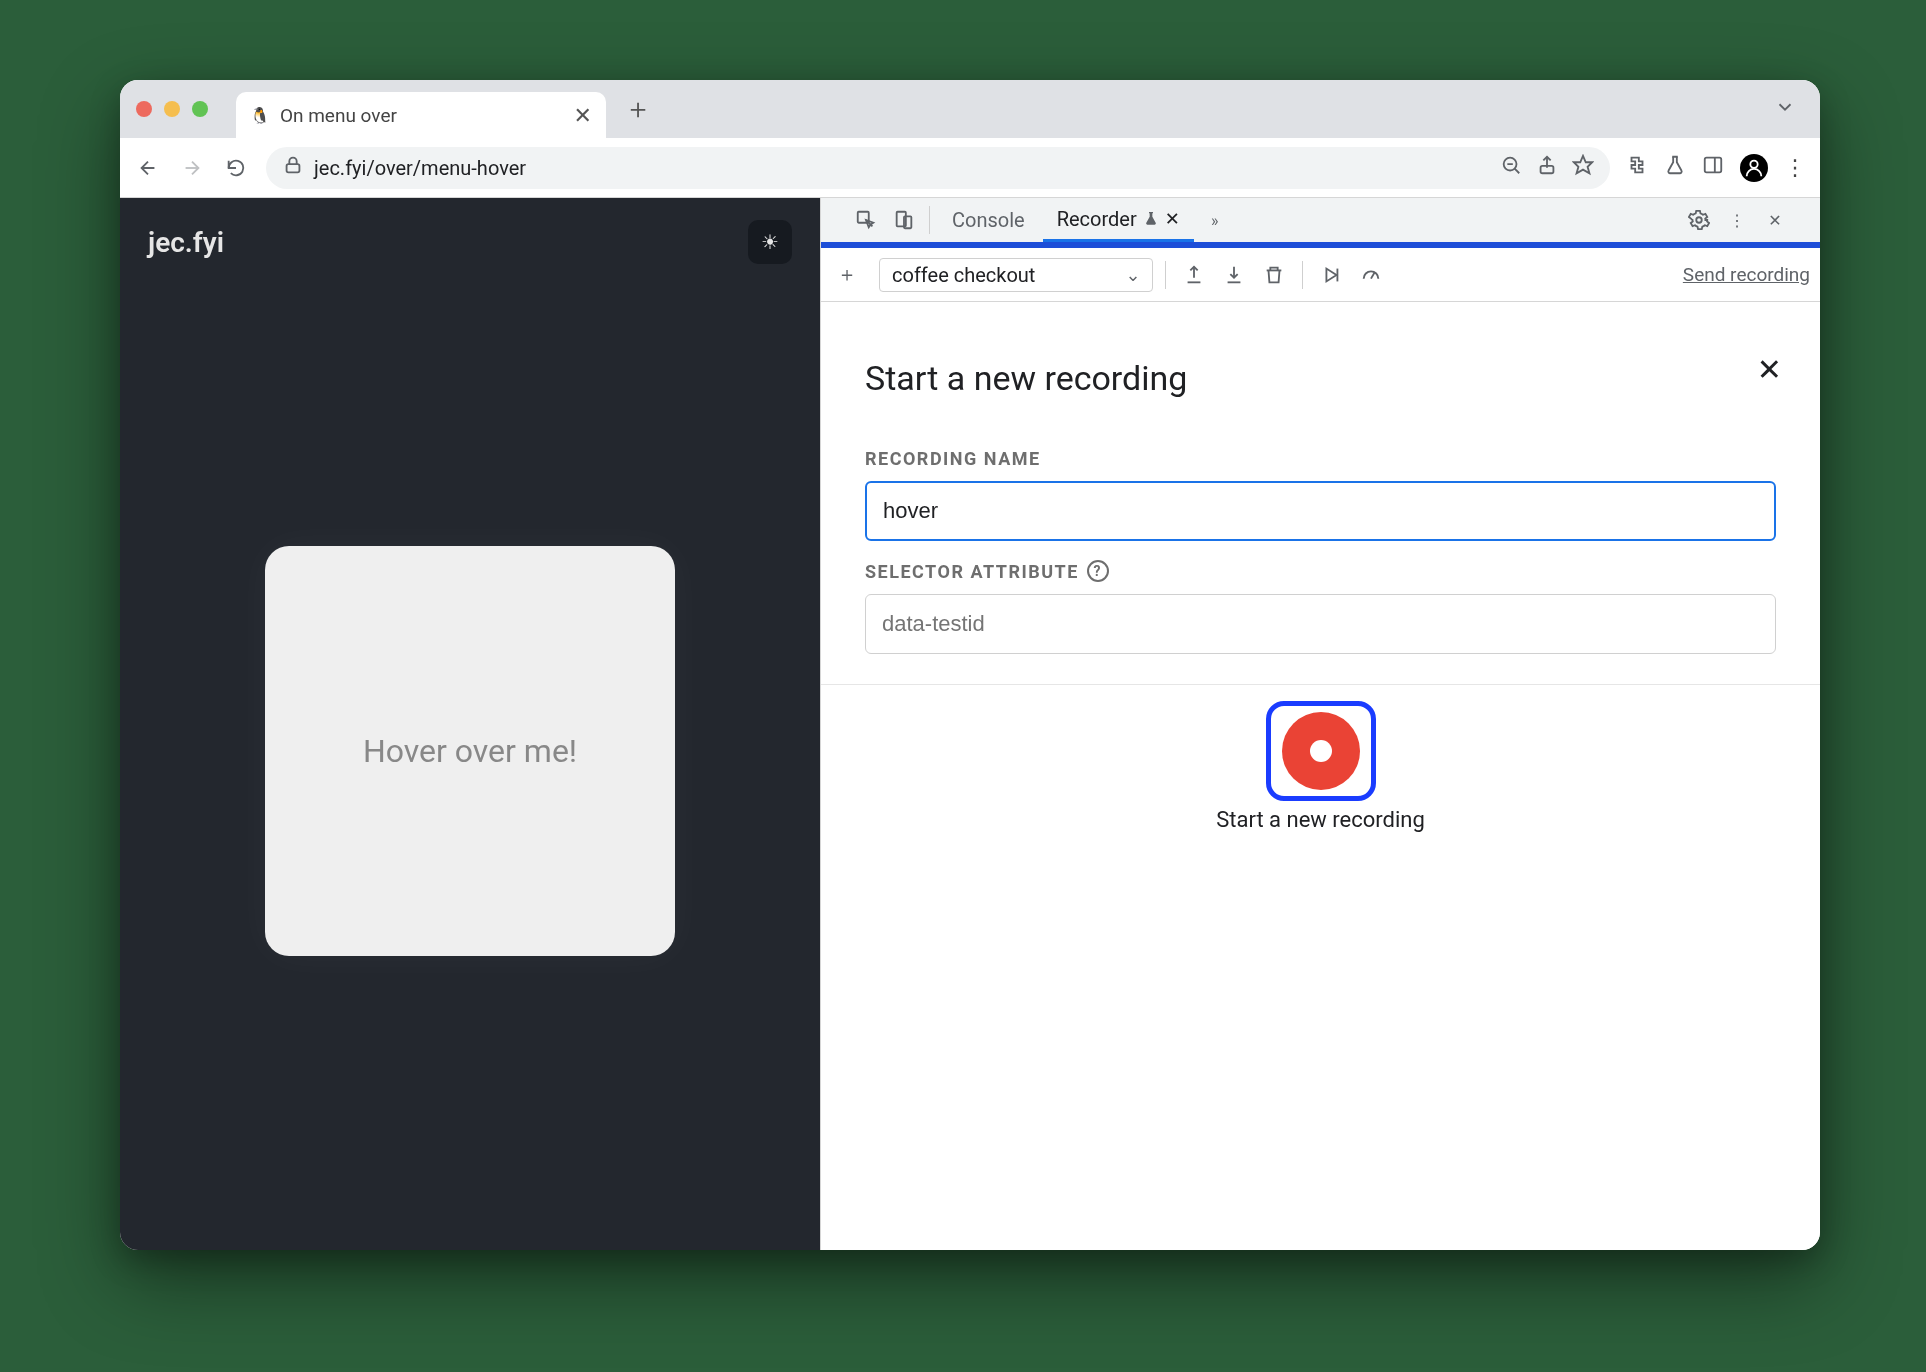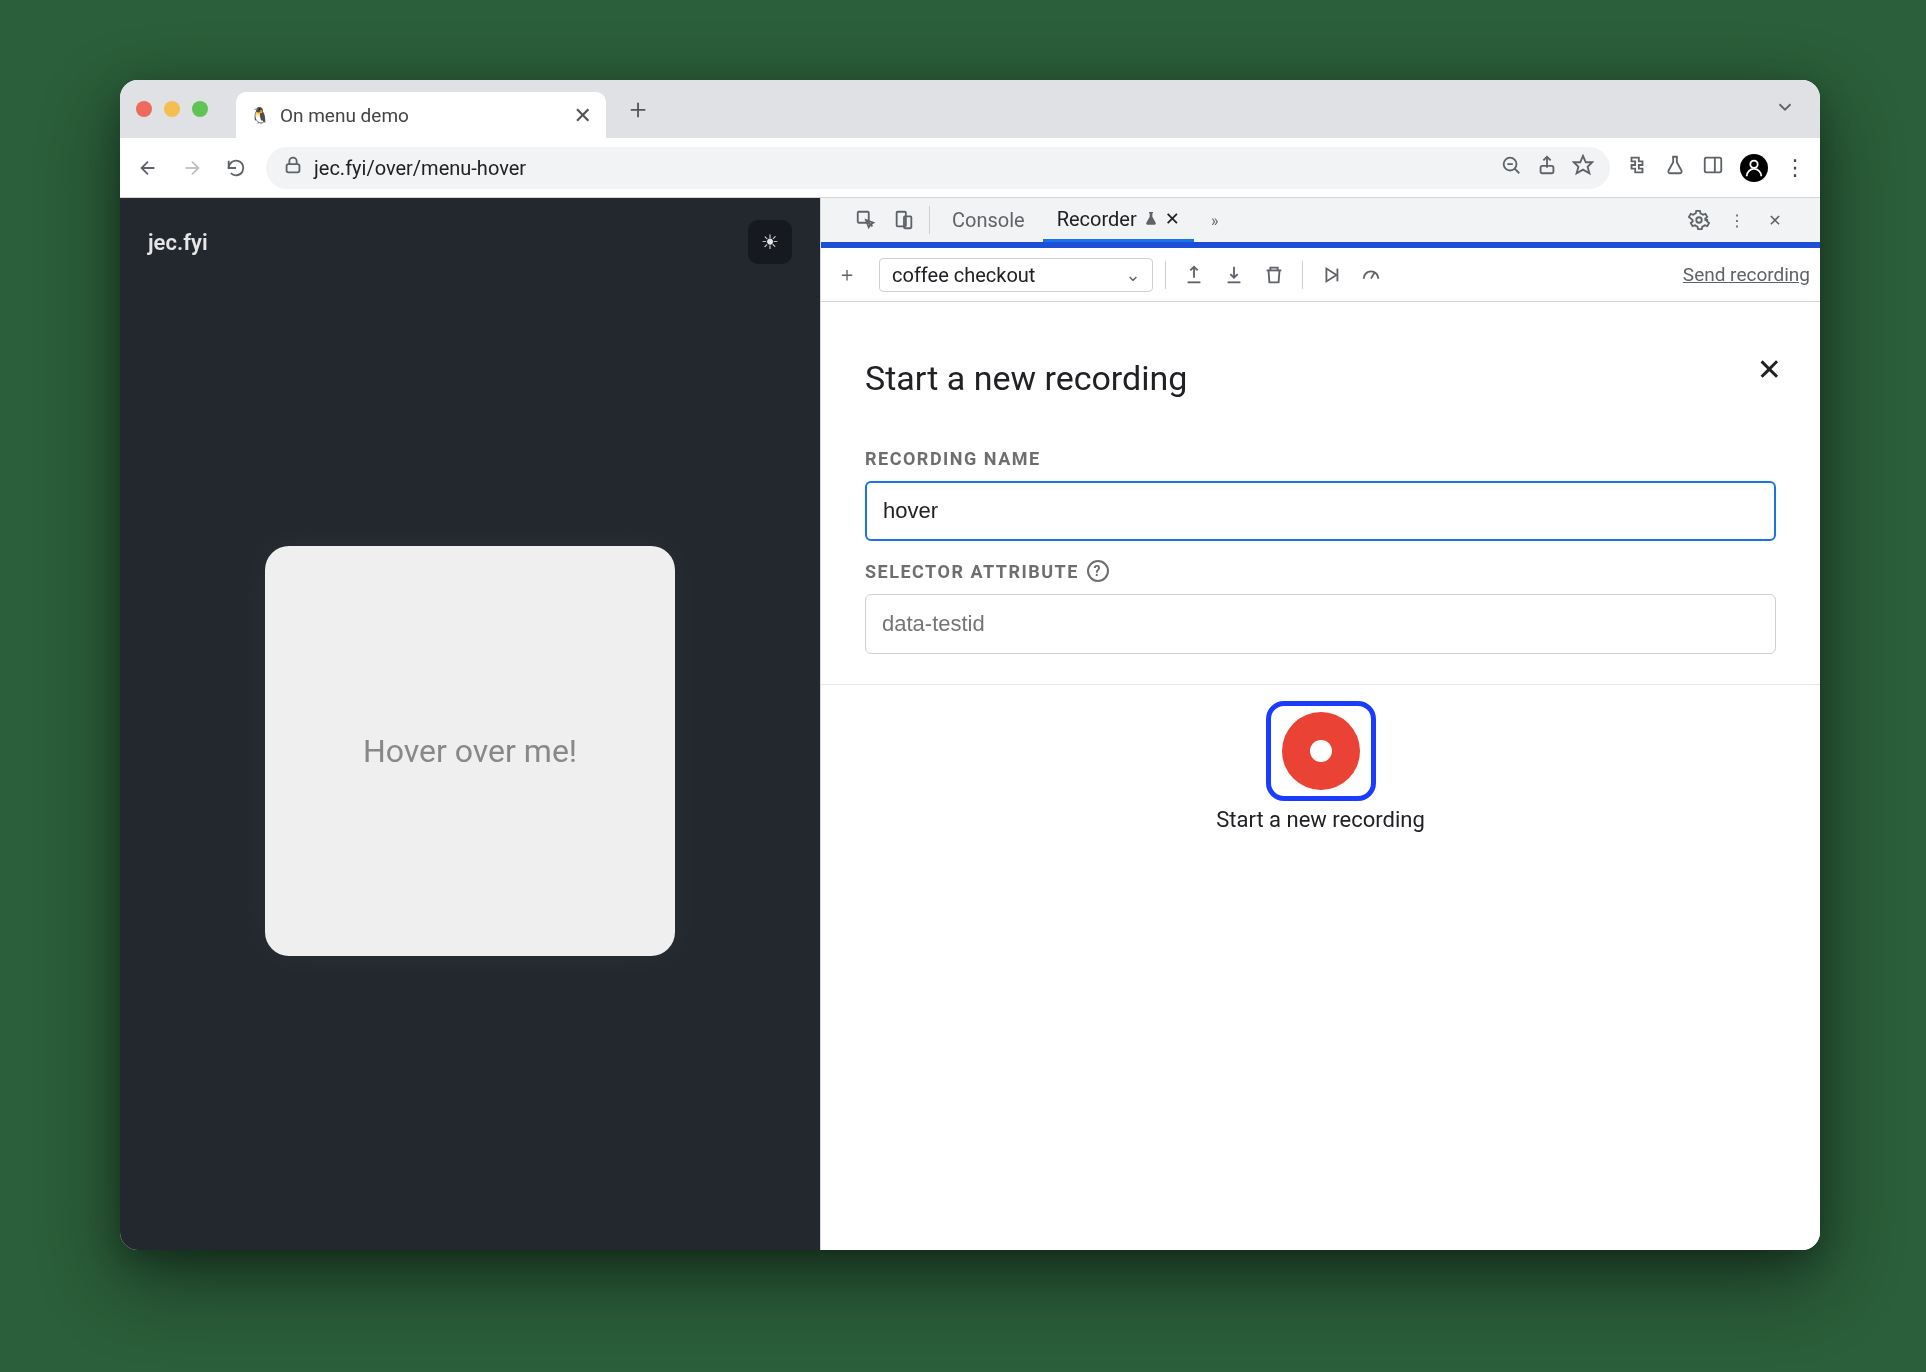--- a/index.html
+++ b/index.html
@@ -92,21 +92,21 @@
     flex-direction:column;
     align-items:center;
   }
   .page-header {
     width:100%;
     display:flex;
     align-items:center;
     justify-content:space-between;
     padding: 22px 28px;
   }
-  .page-header .site { font-weight:600; font-size:22px;}
+  .page-header .site { font-weight:600; font-size:28px;}
   .theme-btn {
     width:44px;height:44px;border-radius:10px;
     background:#161a20;display:flex;align-items:center;justify-content:center;
     cursor:pointer; font-size:20px;
   }
   .card {
     margin-top: 260px;
     width: 410px;
     height: 410px;
     background:#efefef;
@@ -195,21 +195,21 @@
 <div class="browser-window">
 
   <div class="tab-strip">
     <div class="traffic-lights">
       <div class="t-light red-dot"></div>
       <div class="t-light yellow-dot"></div>
       <div class="t-light green-dot"></div>
     </div>
     <div class="tab">
       <span class="favicon">🐧</span>
-      <span>On menu demo</span>
+      <span>On menu over</span>
       <span class="close">✕</span>
     </div>
     <div class="new-tab-btn">＋</div>
     <div class="spacer"></div>
     <div class="chev-down">
       <svg class="icon" viewBox="0 0 24 24">
           <polyline points="6 9 12 15 18 9"></polyline>
         </svg>
     </div>
   </div>

